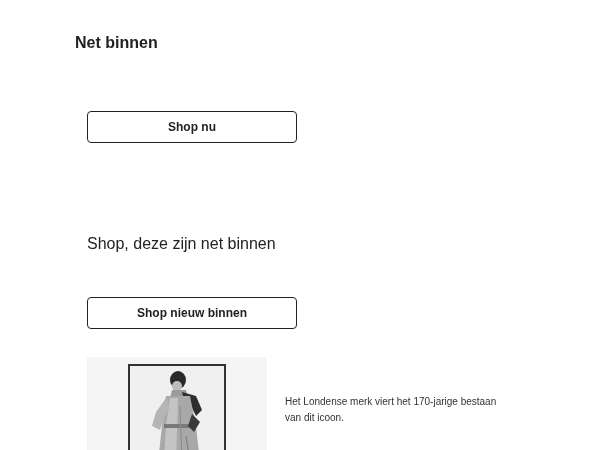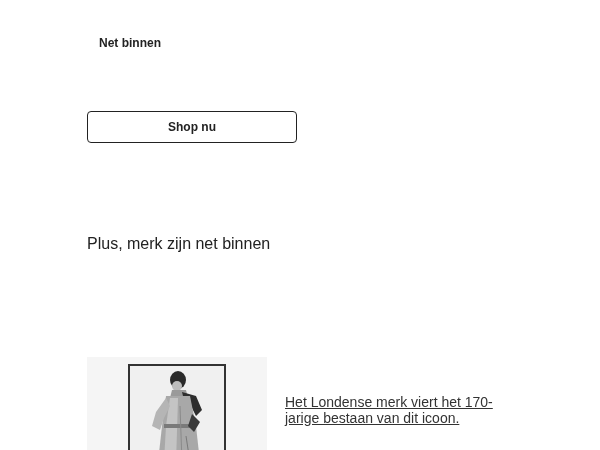--- a/index.html
+++ b/index.html
@@ -12,24 +12,24 @@
       font-family: "Liberation Sans", sans-serif;
       color: #222222;
     }
     .page {
       position: relative;
       width: 600px;
       height: 450px;
     }
     .section-title {
       position: absolute;
-      left: 99px;
+      left: 75px;
       top: 33px;
       margin: 0;
-      font-size: 12px;
+      font-size: 16px;
       font-weight: bold;
       color: #222222;
       line-height: 20px;
     }
     .section-desc {
       position: absolute;
       left: 87px;
       top: 60px;
       width: 430px;
       margin: 0;
@@ -97,35 +97,35 @@
       font-weight: normal;
       color: #222222;
       line-height: 20px;
     }
     .card-desc {
       position: absolute;
       left: 285px;
       top: 394px;
       width: 230px;
       margin: 0;
-      font-size: 14px;
+      font-size: 10px;
       line-height: 16px;
       color: #333333;
-      text-decoration: underline;
     }
   </style>
 </head>
 <body>
 
 <div class="page">
 
   <h2 class="section-title">Net binnen</h2>
   <button class="btn btn-shop-nu">Shop nu</button>
 
-  <h3 class="subheading">Plus, merk zijn net binnen</h3>
+  <h3 class="subheading">Shop, deze zijn net binnen</h3>
+  <button class="btn btn-shop-new">Shop nieuw binnen</button>
 
   <div class="card-image" title="Black-and-white photo of a model in a trench coat">
     <div class="photo-frame">
       <svg width="94" height="96" viewBox="0 0 94 96">
         <rect x="0" y="0" width="94" height="96" fill="#f0f0f0"></rect>
 
         <ellipse cx="48" cy="14" rx="8" ry="9" fill="#2a2a2a"></ellipse>
         <ellipse cx="47" cy="20" rx="5" ry="5" fill="#bdbdbd"></ellipse>
 
         <path d="M42 24 L56 24 L58 32 L40 32 Z" fill="#9a9a9a"></path>

